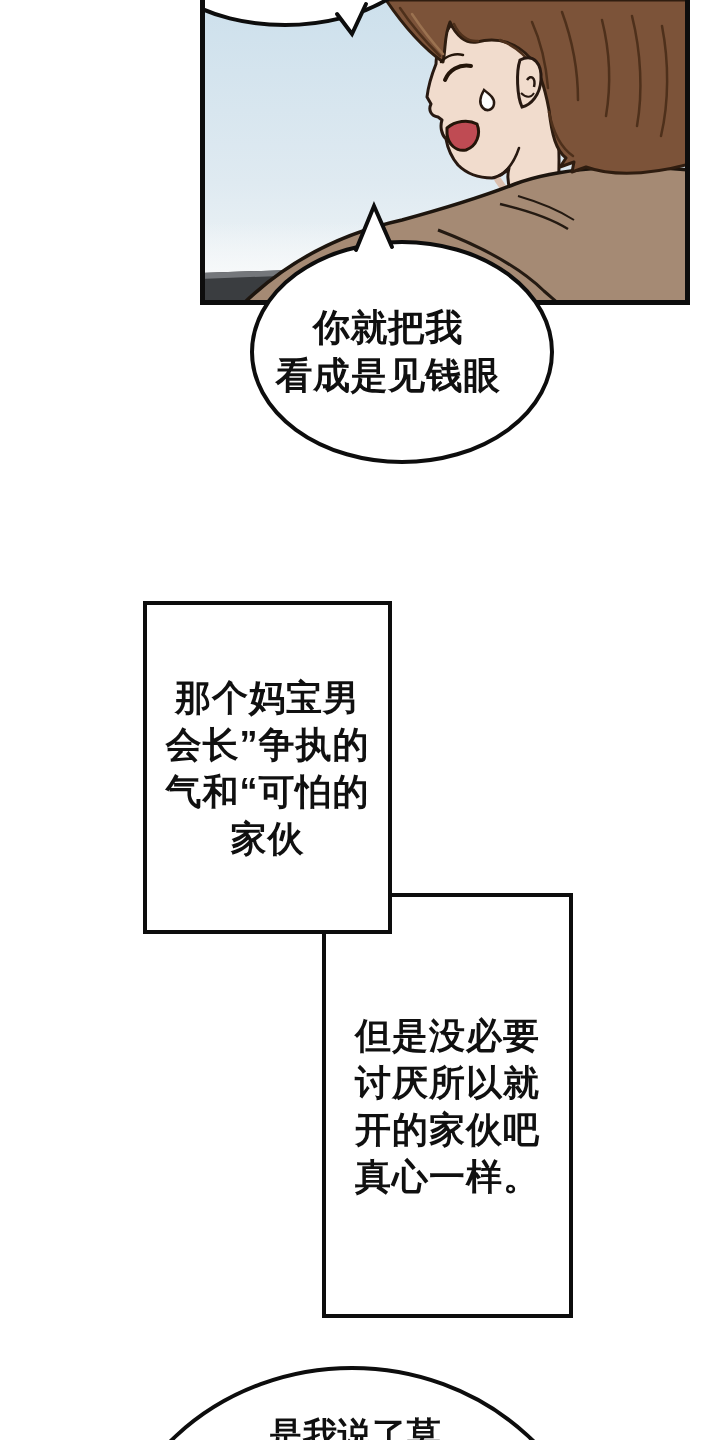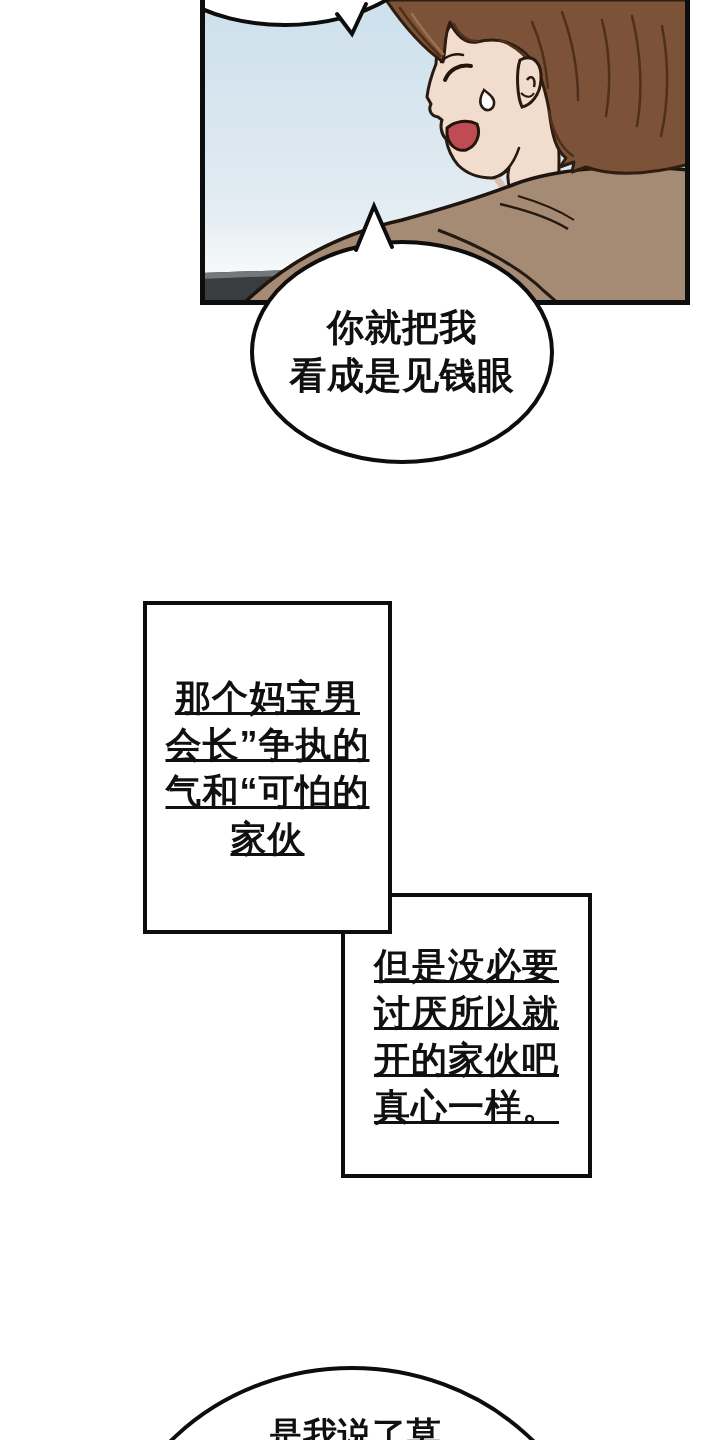--- a/index.html
+++ b/index.html
@@ -6,29 +6,29 @@
   .page{
     position:relative;width:720px;height:1440px;background:#ffffff;
     overflow:hidden;font-family:"Liberation Sans","DejaVu Sans",sans-serif;
     color:#101010;
   }
   svg.art{position:absolute;left:0;top:0;z-index:1;}
   .caption-box{
     position:absolute;box-sizing:border-box;background:#ffffff;
     border:4px solid #0d0d0d;display:flex;flex-direction:column;
     align-items:center;justify-content:center;text-align:left;
-    font-size:36px;line-height:47px;font-weight:700;letter-spacing:1px;text-decoration:underline;
+    font-size:36px;line-height:47px;font-weight:700;letter-spacing:1px;
   }
-  .box2{left:341px;top:893px;width:251px;height:285px;z-index:2;}
+  .box2{left:322px;top:893px;width:251px;height:425px;z-index:2;}
   .box1{left:143px;top:601px;width:249px;height:333px;z-index:3;}
   .bubble-text{
     position:absolute;z-index:4;display:flex;flex-direction:column;
     align-items:center;justify-content:center;text-align:center;font-weight:700;
   }
-  .main-bubble-text{left:247px;top:267px;width:310px;height:170px;font-size:37px;line-height:48px;letter-spacing:0.5px;}
+  .main-bubble-text{left:233px;top:267px;width:310px;height:170px;font-size:37px;line-height:48px;letter-spacing:0.5px;}
   .bottom-bubble-text{left:239px;top:1412px;width:232px;font-size:34px;line-height:44px;letter-spacing:0.5px;}
   .caption-box span, .bubble-text span{display:block;}
 </style>
 </head>
 <body>
 
 <div class="page">
 
   <svg class="art" width="720" height="1440" viewBox="0 0 720 1440">
     <defs>

